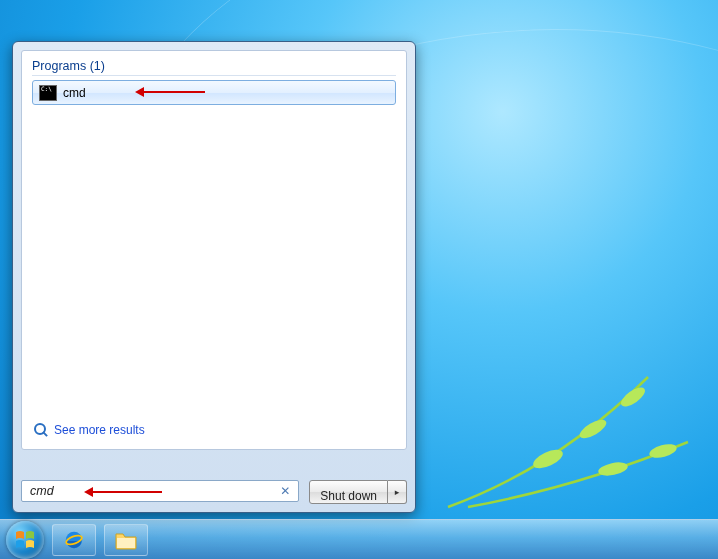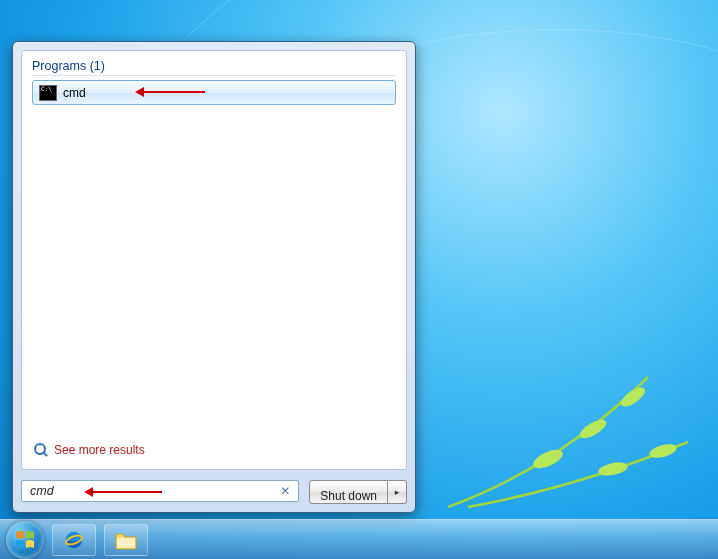--- a/index.html
+++ b/index.html
@@ -68,20 +68,21 @@
     width: 404px;
     height: 472px;
     background: linear-gradient(to bottom, #dfeaf6 0%, #cfdff1 100%);
     border: 1px solid #3a5f87;
     border-radius: 6px;
     box-shadow: 0 4px 14px rgba(0,0,0,0.45);
     box-sizing: border-box;
     padding: 8px;
     display: flex;
     flex-direction: column;
+    gap: 20px;
   }
   .results-area {
     flex: 1;
     background: #ffffff;
     border: 1px solid #b7c8de;
     border-radius: 3px;
     padding: 8px 10px 6px 10px;
     display: flex;
     flex-direction: column;
     box-sizing: border-box;
@@ -125,21 +126,21 @@
     line-height: 6px;
   }
   .result-filler {
     flex: 1;
   }
   .see-more {
     display: flex;
     align-items: center;
     gap: 6px;
     padding: 6px 2px;
-    color: #b91c1c;
+    color: #1d4ed8;
     cursor: pointer;
   }
   .mag-icon-small {
     width: 14px;
     height: 14px;
     position: relative;
   }
   .mag-icon-small .ring {
     width: 8px;
     height: 8px;

